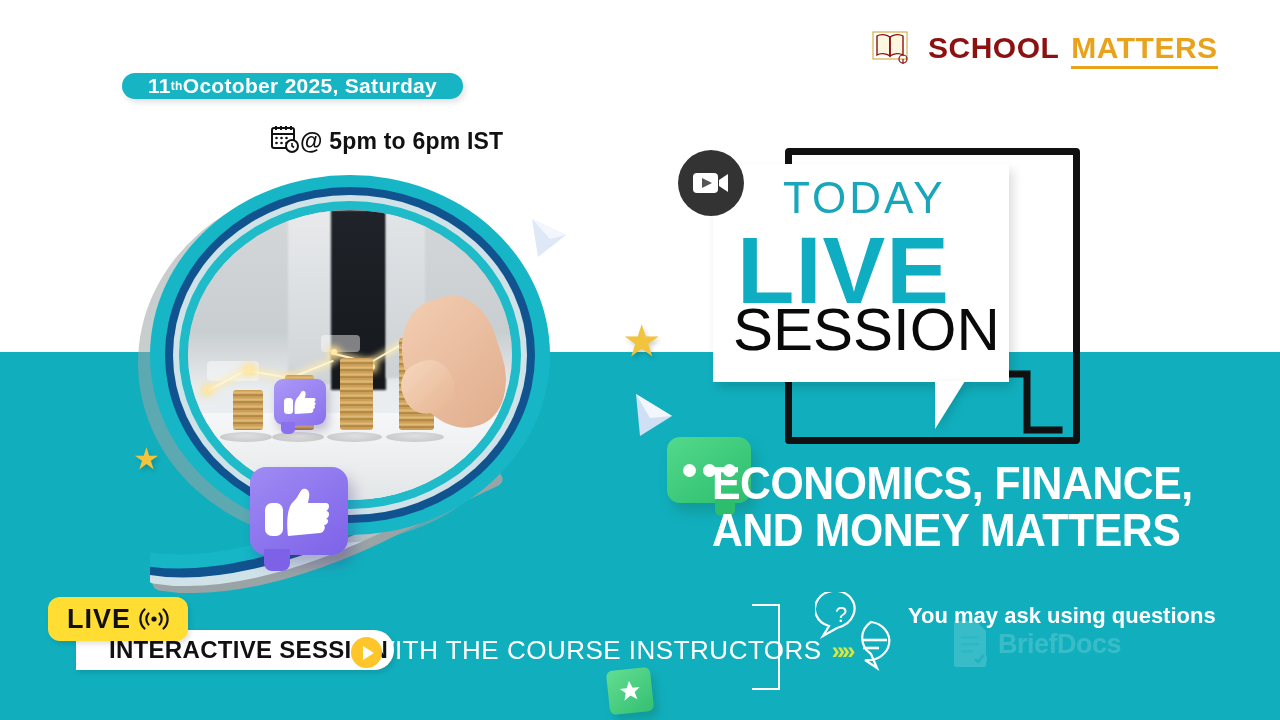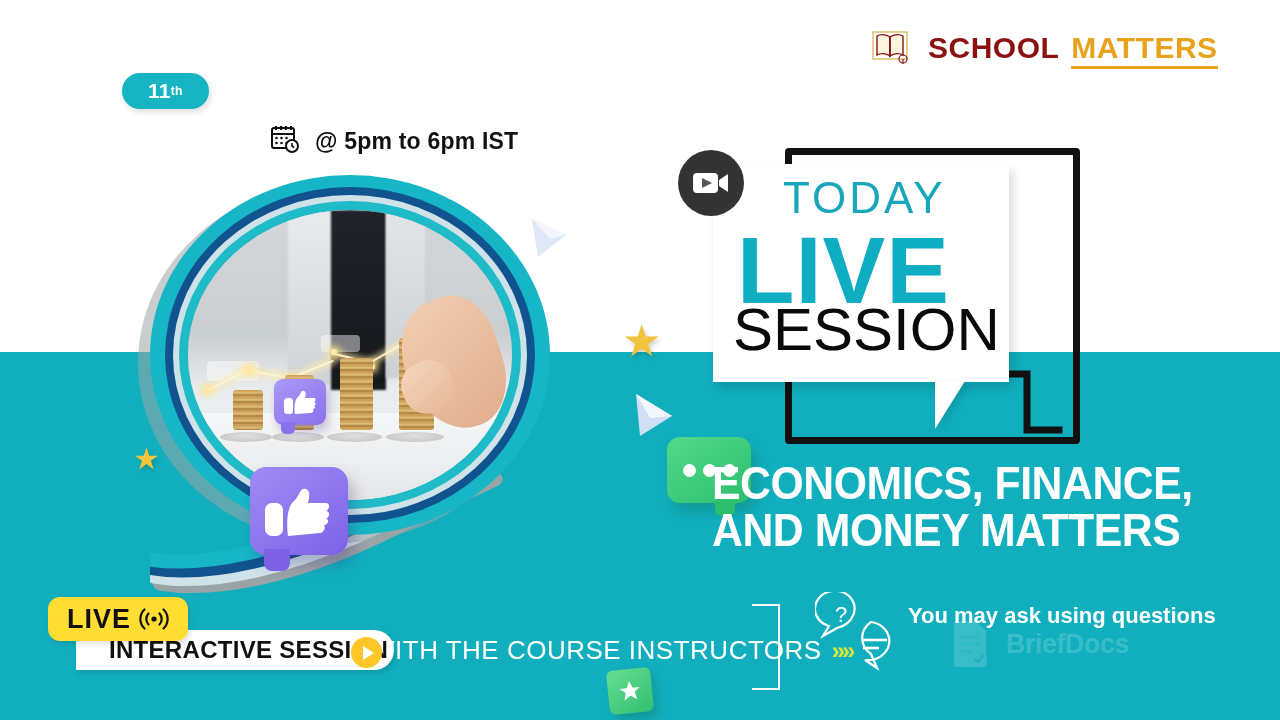--- a/index.html
+++ b/index.html
@@ -18,28 +18,28 @@
   
   .logo { position:absolute; left:872px; top:30px; display:flex; align-items:center; gap:8px; }
   .logo-book { width:40px; height:36px; position:relative; }
   .logo-text { font-size:30px; font-weight:bold; letter-spacing:0.5px; line-height:1;
                font-family:"Liberation Sans", sans-serif; white-space:nowrap; }
   .logo-school { color:#8C1111;margin-left:8px; }
   .logo-connect { color:#E8A21C; margin-left:12px; border-bottom:3px solid #E8A21C; padding-bottom:2px;}
 
   
   .date-pill {
-    position:absolute; left:122px; top:73px; height:36px; padding:0 26px;
+    position:absolute; left:122px; top:73px; height:26px; padding:0 26px;
     background:#17B5C4; border-radius:21px; display:flex; align-items:center;
     color:#ffffff; font-size:21px; font-weight:bold; letter-spacing:0.3px;
     box-shadow:2px 3px 6px rgba(0,0,0,0.13);
   }
   .date-pill sup { font-size:12px; vertical-align:super; }
 
-  .time-row { position:absolute; left:270px; top:124px; display:flex; align-items:center; gap:15px; }
+  .time-row { position:absolute; left:270px; top:124px; display:flex; align-items:center; gap:0; }
   .time-text { font-size:23px; font-weight:bold; color:#111; letter-spacing:0.2px; }
 
   
   .bubble-wrap { position:absolute; left:130px; top:165px; width:540px; height:420px; }
 
   .bubble-shadow {
     position:absolute; left:8px; top:18px; width:400px; height:360px;
     border-radius:50%; background:#9aa4a6; opacity:.55;
   }
   .ring-outer {
@@ -203,21 +203,21 @@
 
   .qa-icons { position:absolute; left:815px; top:592px; width:88px; height:84px; }
 
   .qa-text {
     position:absolute; left:908px; top:602px; width:340px; color:#ffffff;
     font-size:22px; font-weight:bold; line-height:1.28;
   }
 
   .watermark {
     position:absolute; left:950px; top:612px; width:300px; height:64px;
-    opacity:.16; display:flex; align-items:center; gap:16px; pointer-events:none;
+    opacity:.16; display:flex; align-items:center; gap:8px; pointer-events:none;
   }
   .wm-text { font-size:27px; font-weight:bold; color:#ffffff; letter-spacing:-.5px; }
 </style>
 </head>
 <body>
 
 <div id="stage">
 
   <div class="bg-white"></div>
   <div class="bg-teal"></div>
@@ -234,20 +234,21 @@
       </svg>
     </span>
     <span class="logo-text">
       <span class="logo-school">SCHOOL</span><span class="logo-connect">MATTERS</span>
     </span>
   </div>
 
   <div class="date-pill">
     <span>11</span>
       <sup>th</sup>
+      <span> Ocotober 2025, Saturday</span>
   </div>
 
   <div class="time-row">
     <span>
       <svg width="30" height="30" viewBox="0 0 30 30">
         <rect x="2" y="4" width="22" height="20" rx="2" fill="none" stroke="#111" stroke-width="2"></rect>
         <line x1="2" y1="10" x2="24" y2="10" stroke="#111" stroke-width="2"></line>
         <line x1="6" y1="2" x2="6" y2="6" stroke="#111" stroke-width="2"></line>
         <line x1="11" y1="2" x2="11" y2="6" stroke="#111" stroke-width="2"></line>
         <line x1="16" y1="2" x2="16" y2="6" stroke="#111" stroke-width="2"></line>

